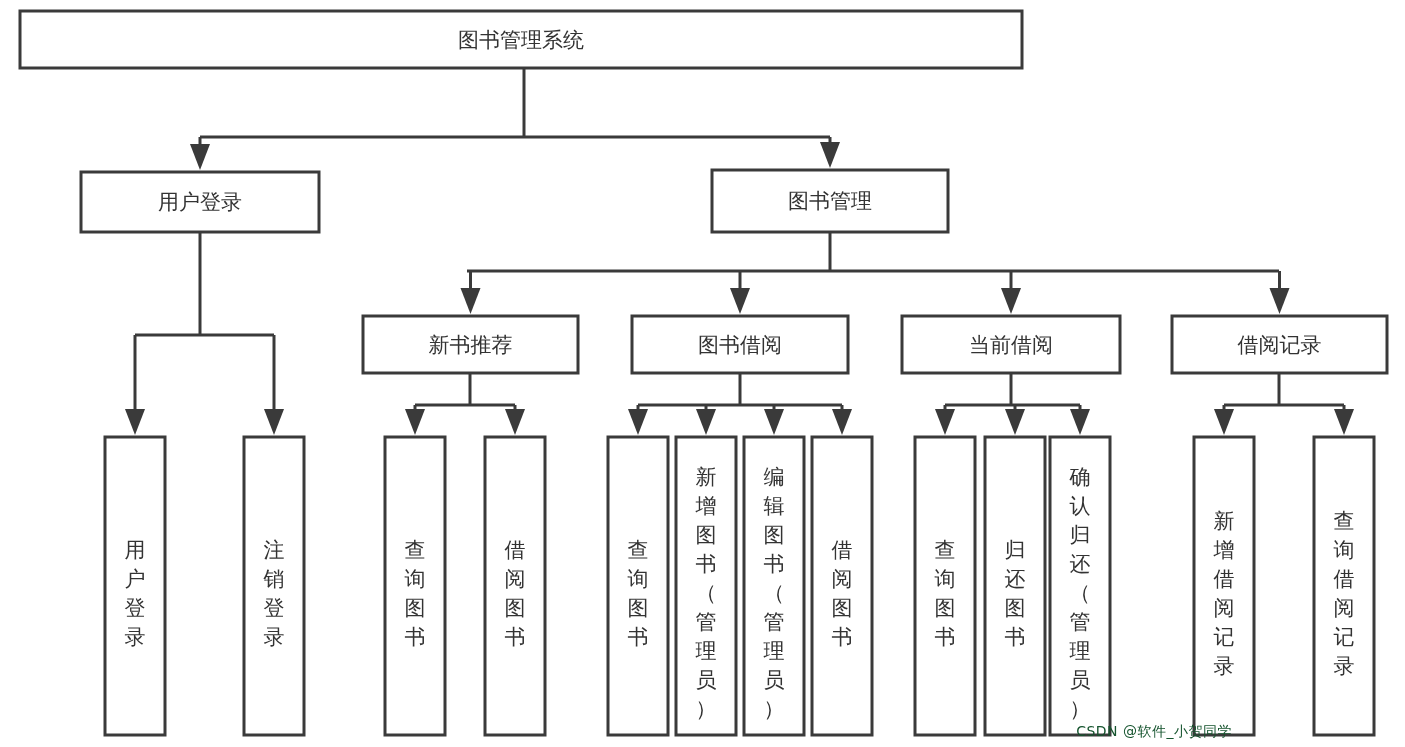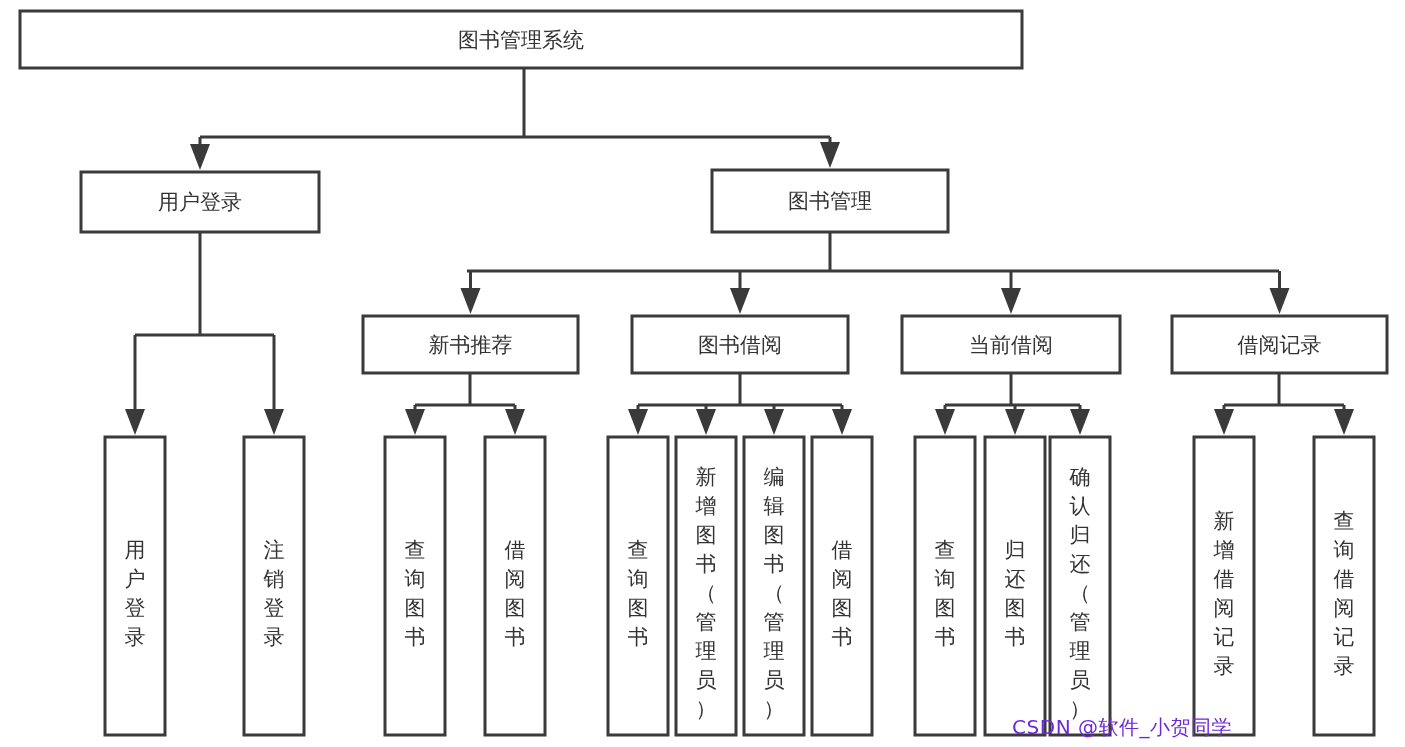--- a/index.html
+++ b/index.html
@@ -14,21 +14,21 @@
   .node-rect.leaf{stroke-width:3;}
   .conn{stroke:#3a3a3a;stroke-width:3;fill:none;}
   .arrow-head{fill:#3a3a3a;stroke:none;}
   .node-label{
     font-family:"DejaVu Sans","Liberation Sans",sans-serif;
     fill:#333333;font-size:21px;text-anchor:middle;dominant-baseline:middle;
   }
   .watermark{
     position:absolute;right:8px;bottom:6px;
     font-family:"DejaVu Sans","Liberation Sans",sans-serif;
-    font-size:20px;color:#6d28d9;white-space:nowrap;letter-spacing:0.5px;
+    font-size:14px;color:#14532d;white-space:nowrap;letter-spacing:0.5px;
     pointer-events:none;
   }
 </style>
 </head>
 <body>
 
 <div id="diagram-root">
 
   <svg id="flow" viewBox="0 0 1405 747">
     <g id="connectors-layer">

